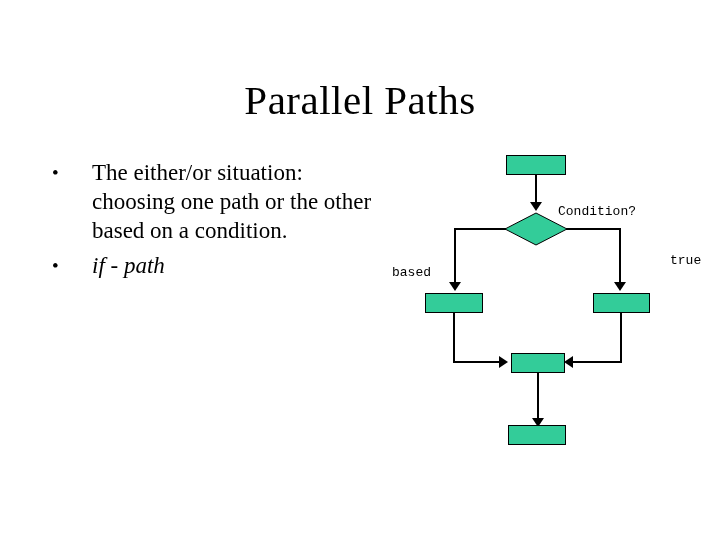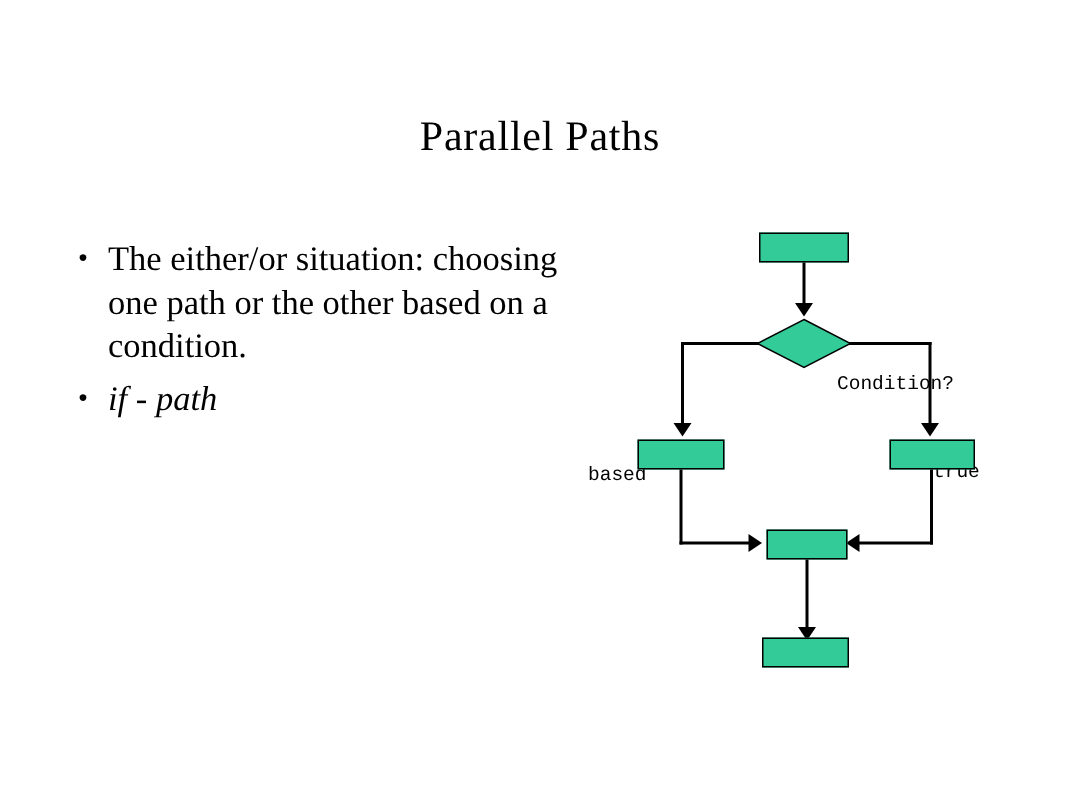--- a/index.html
+++ b/index.html
@@ -15,21 +15,21 @@
     overflow: hidden;
     font-family: "Liberation Serif", serif;
   }
   #title {
     position: absolute;
     left: 0;
     top: 76px;
     width: 720px;
     text-align: center;
     font-family: "Liberation Serif", serif;
-    font-size: 28px;
+    font-size: 41px;
     color: #000000;
     letter-spacing: 0.5px;
   }
   #bullets {
     position: absolute;
     left: 52px;
     top: 158px;
     width: 330px;
   }
   .bullet {
@@ -44,20 +44,21 @@
   }
   .bullet .dot {
     width: 20px;
     flex: 0 0 20px;
     text-align: left;
     font-size: 19px;
     line-height: 29px;
   }
   .bullet .btext {
     flex: 1 1 auto;
+    margin-left: 20px;
   }
   .bullet.italic .btext {
     font-style: italic;
   }
   
   #flow {
     position: absolute;
     left: 380px;
     top: 140px;
     width: 330px;
@@ -76,21 +77,20 @@
   }
   .diamond svg {
     display: block;
   }
   .lbl {
     position: absolute;
     font-family: "Liberation Mono", monospace;
     font-size: 13px;
     color: #000000;
     white-space: nowrap;
-    margin-top: 44px;
   }
   .line {
     position: absolute;
     background: #000000;
   }
   .arrow-down {
     position: absolute;
     width: 0;
     height: 0;
     border-left: 6px solid transparent;
@@ -149,21 +149,21 @@
 
     <div class="line" style="left:74px; top:88px; width:52px; height:2px;"></div>
     <div class="line" style="left:74px; top:88px; width:2px; height:56px;"></div>
     <div class="arrow-down" style="left:69px; top:142px;"></div>
 
     <div class="line" style="left:186px; top:88px; width:55px; height:2px;"></div>
     <div class="line" style="left:239px; top:88px; width:2px; height:56px;"></div>
     <div class="arrow-down" style="left:234px; top:142px;"></div>
 
     <div class="lbl" style="left:12px; top:125px;">based</div>
-    <div class="lbl" style="left:242px; top:123px;">true</div>
+    <div class="lbl" style="left:242px; top:113px;padding-left:48px;">true</div>
 
     <div class="node" style="left:45px; top:153px; width:58px; height:20px;"></div>
 
     <div class="node" style="left:213px; top:153px; width:57px; height:20px;"></div>
 
     <div class="line" style="left:73px; top:173px; width:2px; height:50px;"></div>
     <div class="line" style="left:73px; top:221px; width:48px; height:2px;"></div>
     <div class="arrow-right" style="left:119px; top:216px;"></div>
 
     <div class="line" style="left:240px; top:173px; width:2px; height:50px;"></div>

